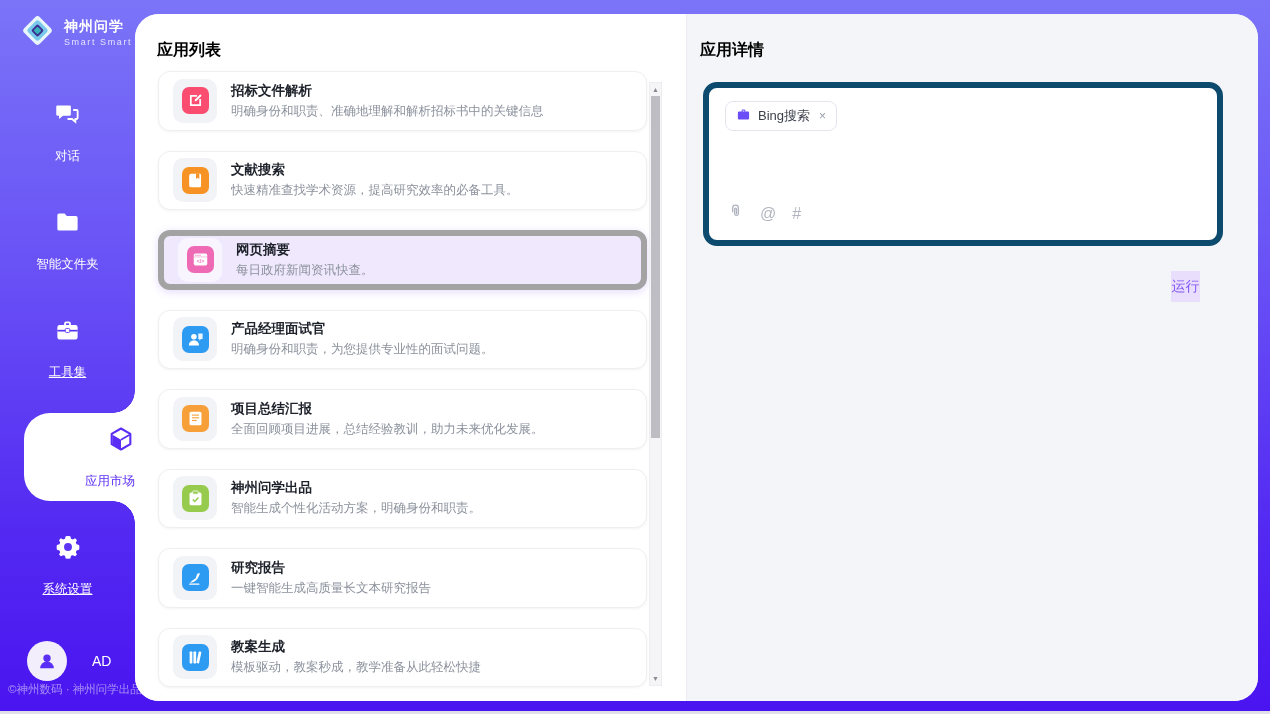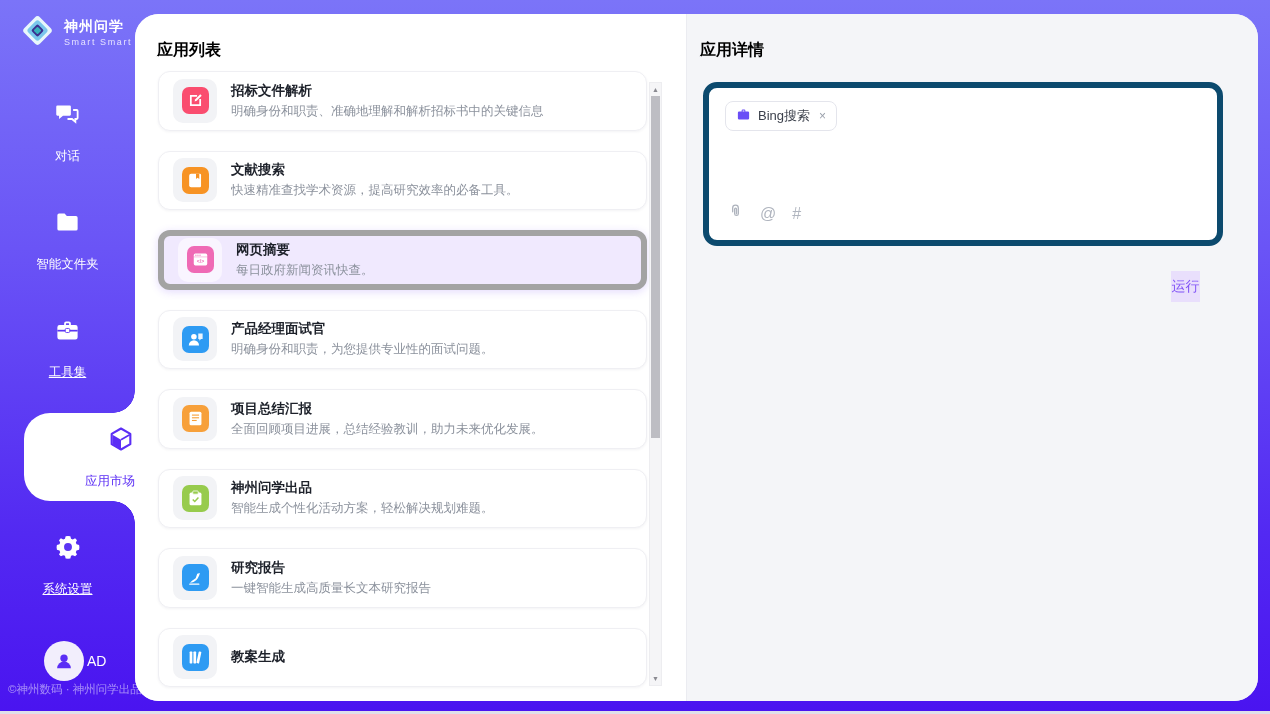--- a/index.html
+++ b/index.html
@@ -71,21 +71,21 @@
   .nav-item.underline .nav-label { text-decoration:underline; }
   .nav-item.active { color:#5b2ef5;align-items:flex-end; }
   .bubble { position:absolute; left:24px; right:0; top:10px; bottom:10px; background:#fff;
             border-radius:26px 0 0 26px; z-index:0; }
   .bubble::before { content:""; position:absolute; top:-22px; right:0; width:22px; height:22px;
             background:radial-gradient(circle 22px at 0 0, rgba(0,0,0,0) 21.5px, #fff 22px); }
   .bubble::after { content:""; position:absolute; bottom:-22px; right:0; width:22px; height:22px;
             background:radial-gradient(circle 22px at 0 100%, rgba(0,0,0,0) 21.5px, #fff 22px); }
   .nav-icon svg { display:block; }
 
-  .user-row { position:absolute; left:44px; top:641px; display:flex; align-items:center; gap:3px; cursor:pointer; }
+  .user-row { position:absolute; left:27px; top:641px; display:flex; align-items:center; gap:25px; cursor:pointer; }
   .avatar { width:40px; height:40px; border-radius:50%; background:#f2eefc; display:flex;
             align-items:center; justify-content:center; }
   .user-name { color:#fff; font-size:14px; }
   .side-footer { position:absolute; left:8px; top:682px; font-size:11.5px; color:rgba(255,255,255,.5);
                  white-space:nowrap; }
 </style>
 </head>
 <body>
 
 <div class="stage">
@@ -178,21 +178,21 @@
               <span class="tile" style="background: rgb(151, 203, 77);">
                 <svg viewBox="0 0 24 24">
                   <rect x="4.5" y="4.5" width="15" height="16" rx="2" fill="#fff"></rect>
                   <rect x="8.5" y="2.5" width="7" height="4" rx="1.2" fill="#97cb4d" stroke="#fff"></rect>
                   <path d="M8.5 13.2l2.6 2.6 4.6-5" stroke="#97cb4d" stroke-width="1.9" fill="none"></path>
                 </svg>
               </span>
             </span>
             <span class="app-texts">
               <span class="app-name">神州问学出品</span>
-              <span class="app-desc">智能生成个性化活动方案，轻松解决规划难题。</span>
+              <span class="app-desc">智能生成个性化活动方案，明确身份和职责。</span>
             </span>
           </div>
           <div class="app-item">
             <span class="tile-wrap">
               <span class="tile" style="background: rgb(46, 155, 243);">
                 <svg viewBox="0 0 24 24">
                   <path fill="#fff" d="M5 18.6c7-.8 10.5-4.6 12.6-12.4l-3.4 1.2-2 5.4-4.6 3.4z"></path>
                   <rect x="4" y="19.6" width="13" height="1.6" rx=".8" fill="#fff"></rect>
                 </svg>
               </span>
@@ -207,20 +207,21 @@
               <span class="tile" style="background: rgb(46, 155, 243);">
                 <svg viewBox="0 0 24 24">
                   <rect x="4.6" y="4.5" width="3.4" height="15" rx=".8" fill="#fff"></rect>
                   <rect x="9.4" y="4.5" width="3.4" height="15" rx=".8" fill="#fff"></rect>
                   <rect x="14.6" y="4.4" width="3.4" height="15" rx=".8" fill="#fff" transform="rotate(12 16.3 11.9)"></rect>
                 </svg>
               </span>
             </span>
             <span class="app-texts">
               <span class="app-name">教案生成</span>
+              <span class="app-desc">模板驱动，教案秒成，教学准备从此轻松快捷</span>
             </span>
           </div>
         </div>
       <div class="scrollbar">
         <div class="sb-arrow sb-up">▲</div>
         <div class="sb-thumb"></div>
         <div class="sb-arrow sb-down">▼</div>
       </div>
     </div>
 

